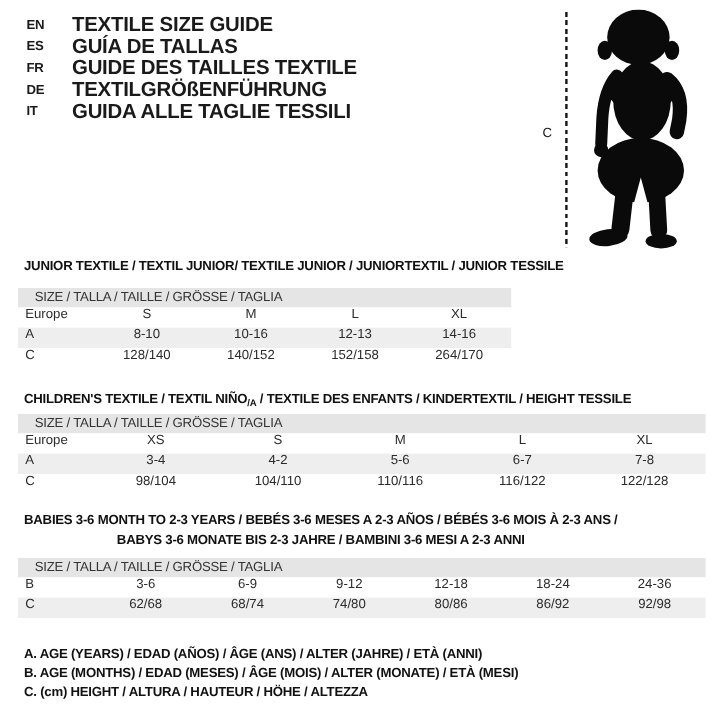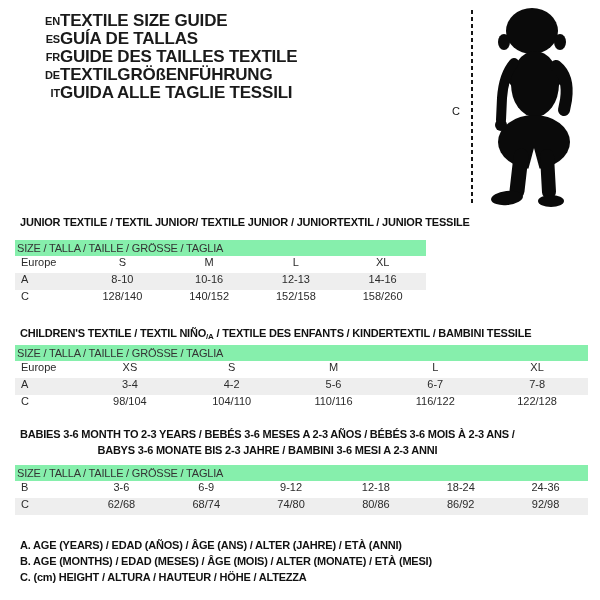--- a/index.html
+++ b/index.html
@@ -2,35 +2,35 @@
 <html><head>
 <meta charset="utf-8">
 <style>
   html,body{margin:0;padding:0;}
   body{
     width:600px;height:600px;position:relative;background:#ffffff;
     font-family:"Liberation Sans", sans-serif;color:#1a1a1a;overflow:hidden;
   }
   .abs{position:absolute;}
   
-  .lang-list{left:22px;top:12px;text-align:right;}
+  .lang-list{left:22px;top:12px;}
   .lang-row{display:flex;height:18px;align-items:center;}
   .lang-code{width:38px;font-weight:700;font-size:11px;letter-spacing:-0.2px;}
   .lang-title{font-weight:700;font-size:17px;letter-spacing:-0.2px;}
   
   .dash-line{left:471px;top:10px;width:2px;height:196px;
     background:repeating-linear-gradient(to bottom,#151515 0px,#151515 4px,transparent 4px,transparent 7px);}
   .c-label{left:452px;top:105px;font-size:11px;font-weight:400;color:#151515;}
   .baby-svg{left:482px;top:8px;}
   
   .sec-title{font-weight:700;font-size:11px;letter-spacing:-0.2px;color:#111;line-height:16px;white-space:nowrap;}
   .sub-part{font-size:8px;vertical-align:-2px;}
   
   .size-table{font-size:11px;}
-  .size-bar{height:16px;background:#86efac;color:#333;line-height:16px;padding-left:2px;
+  .size-bar{height:16px;background:#e5e5e5;color:#333;line-height:16px;padding-left:14px;
     font-size:11px;letter-spacing:-0.2px;box-sizing:border-box;}
   .trow{height:17px;display:flex;color:#2b2b2b;}
   .trow.shaded{background:#eeeeee;}
   .tlbl{width:64px;padding-left:6px;box-sizing:border-box;}
   .tcell{flex:1;text-align:center;}
   
   .footnotes{left:20px;top:537px;}
   .fn-line{font-weight:700;font-size:11px;letter-spacing:-0.2px;line-height:16px;white-space:nowrap;color:#111;}
 </style>
 </head>
@@ -101,26 +101,26 @@
     <span class="tcell">8-10</span>
     <span class="tcell">10-16</span>
     <span class="tcell">12-13</span>
     <span class="tcell">14-16</span>
   </div>
   <div class="trow">
     <span class="tlbl">C</span>
     <span class="tcell">128/140</span>
     <span class="tcell">140/152</span>
     <span class="tcell">152/158</span>
-    <span class="tcell">158/260</span>
+    <span class="tcell">264/170</span>
   </div>
 </div>
 
 <div class="abs sec-title" style="left:20px;top:325px;">
-  <span>CHILDREN'S TEXTILE / TEXTIL NIÑO</span><span class="sub-part">/A</span><span> / TEXTILE DES ENFANTS / KINDERTEXTIL / BAMBINI TESSILE</span>
+  <span>CHILDREN'S TEXTILE / TEXTIL NIÑO</span><span class="sub-part">/A</span><span> / TEXTILE DES ENFANTS / KINDERTEXTIL / HEIGHT TESSILE</span>
 </div>
 <div class="abs size-table" style="left:15px;top:345px;width:573px;">
   <div class="size-bar">SIZE / TALLA / TAILLE / GRÖSSE / TAGLIA</div>
   <div class="trow">
     <span class="tlbl">Europe</span>
     <span class="tcell">XS</span>
     <span class="tcell">S</span>
     <span class="tcell">M</span>
     <span class="tcell">L</span>
     <span class="tcell">XL</span>

